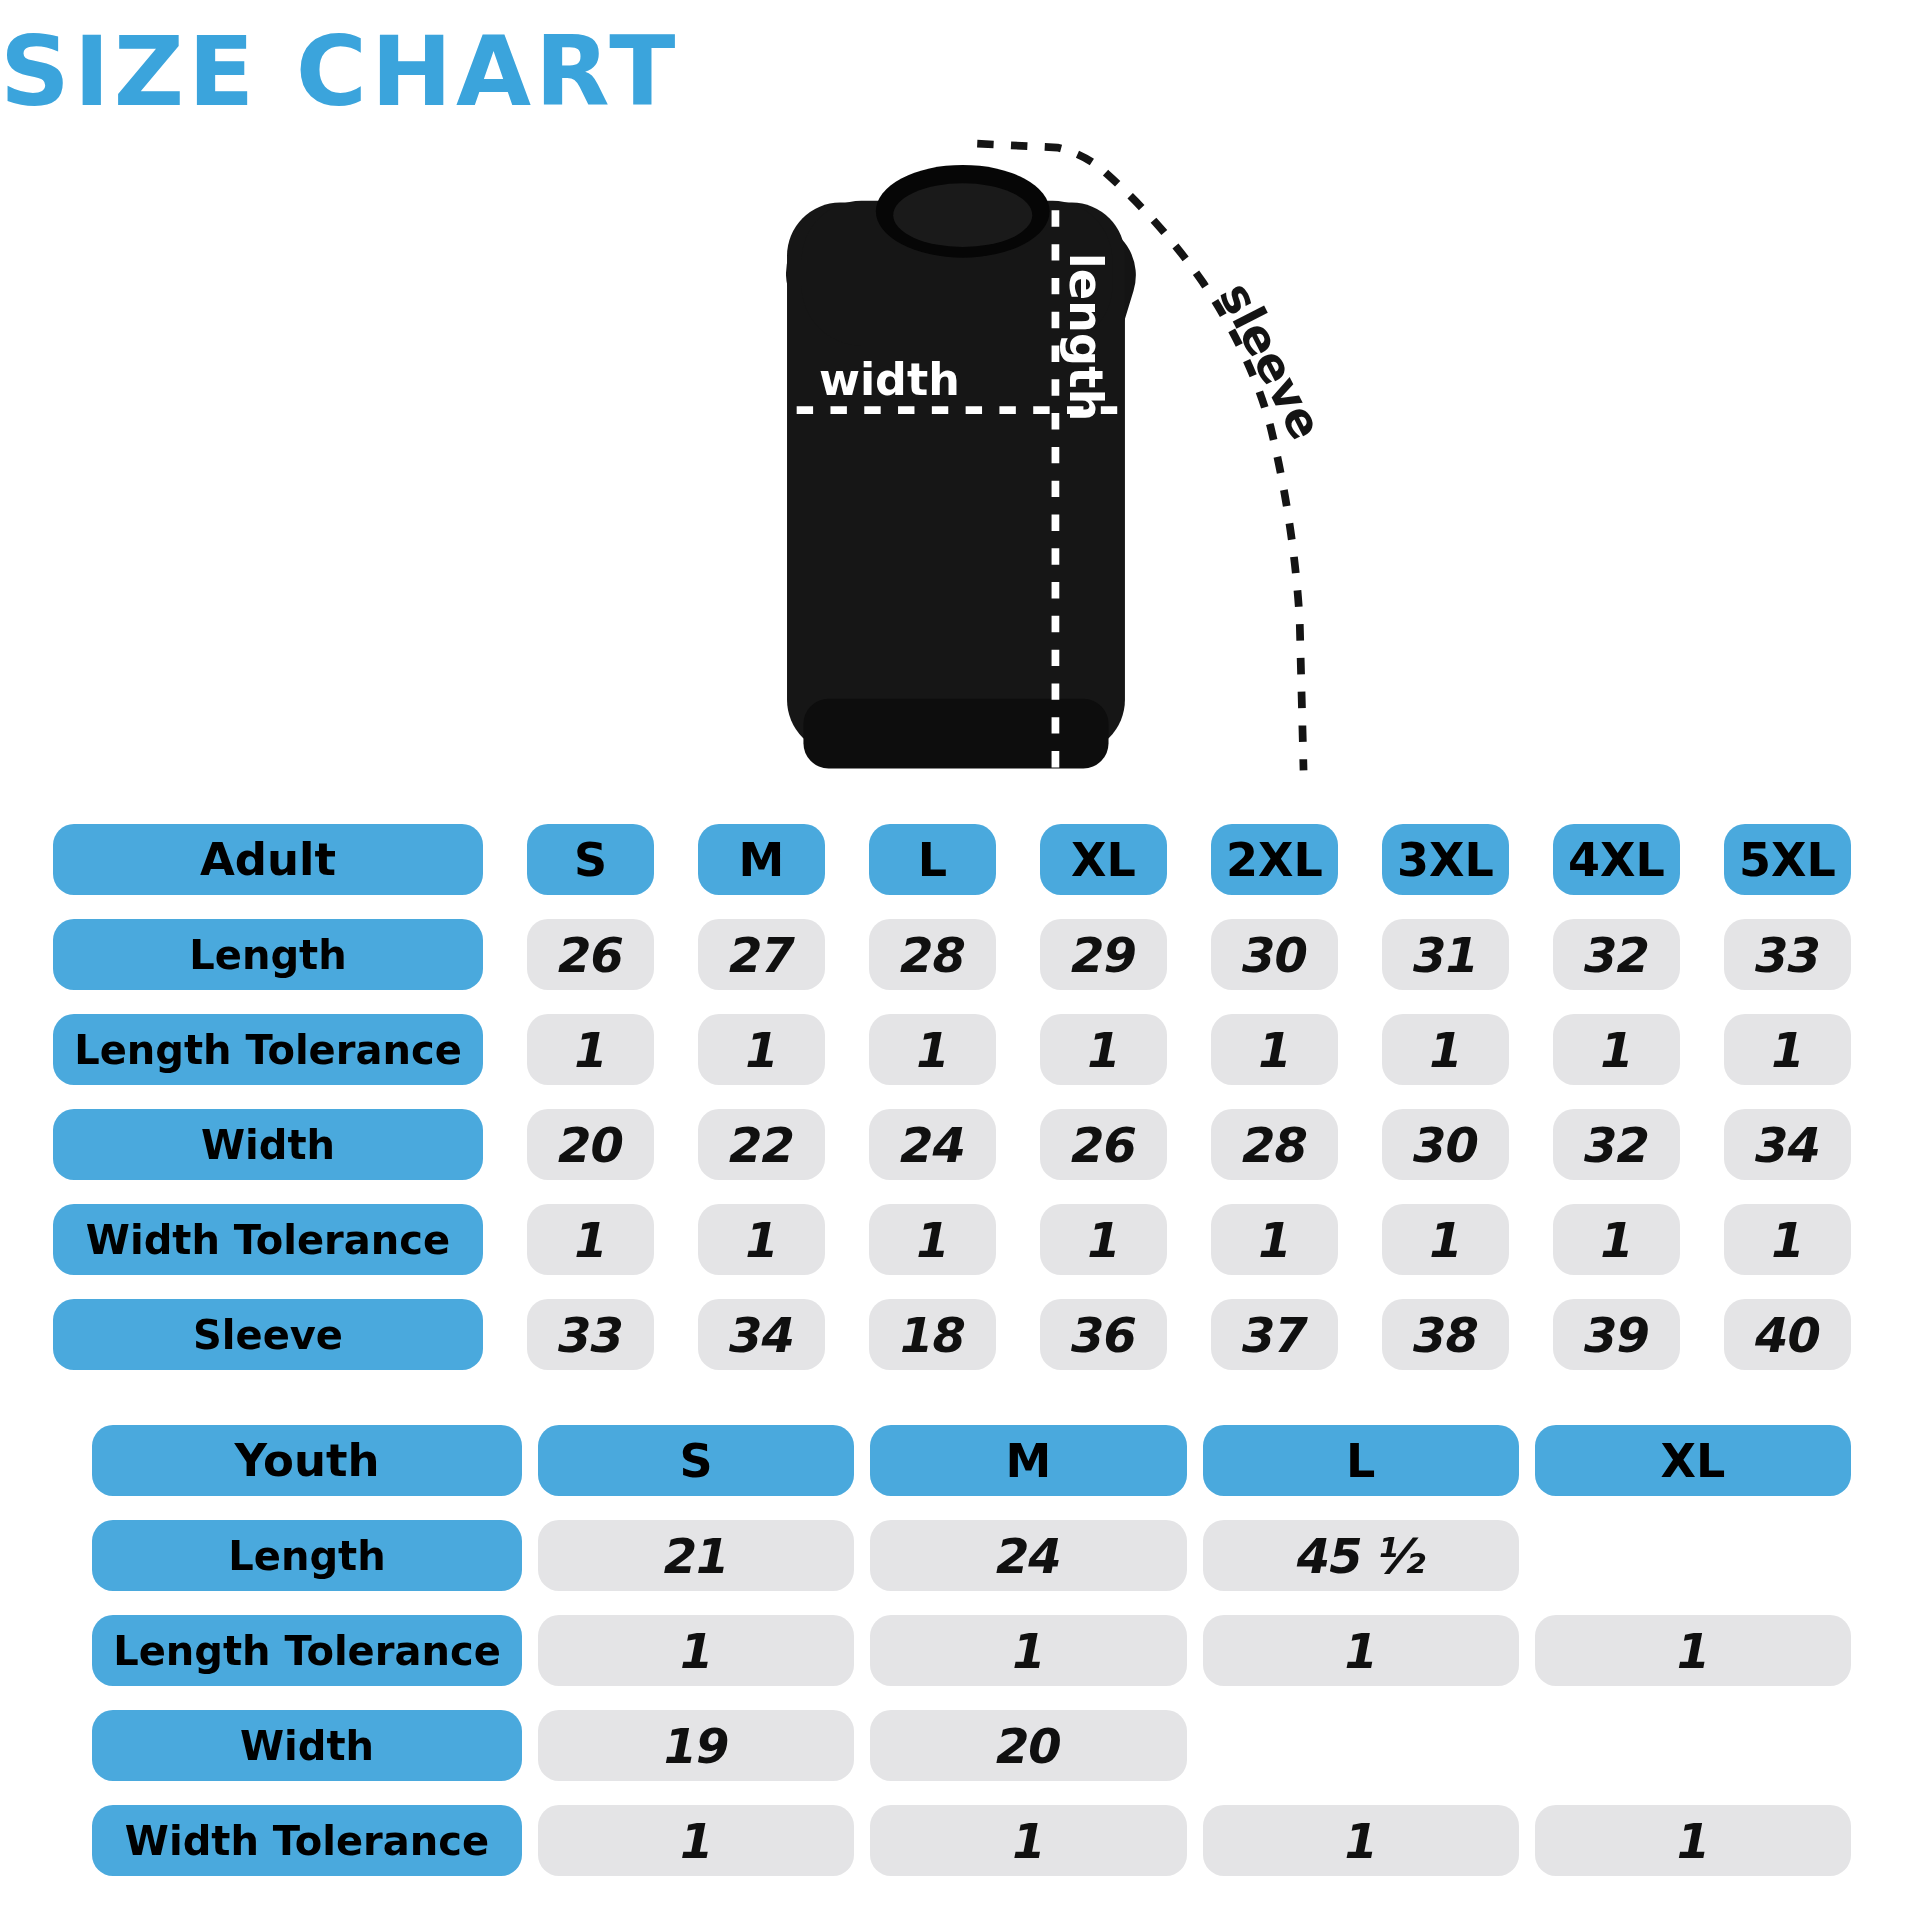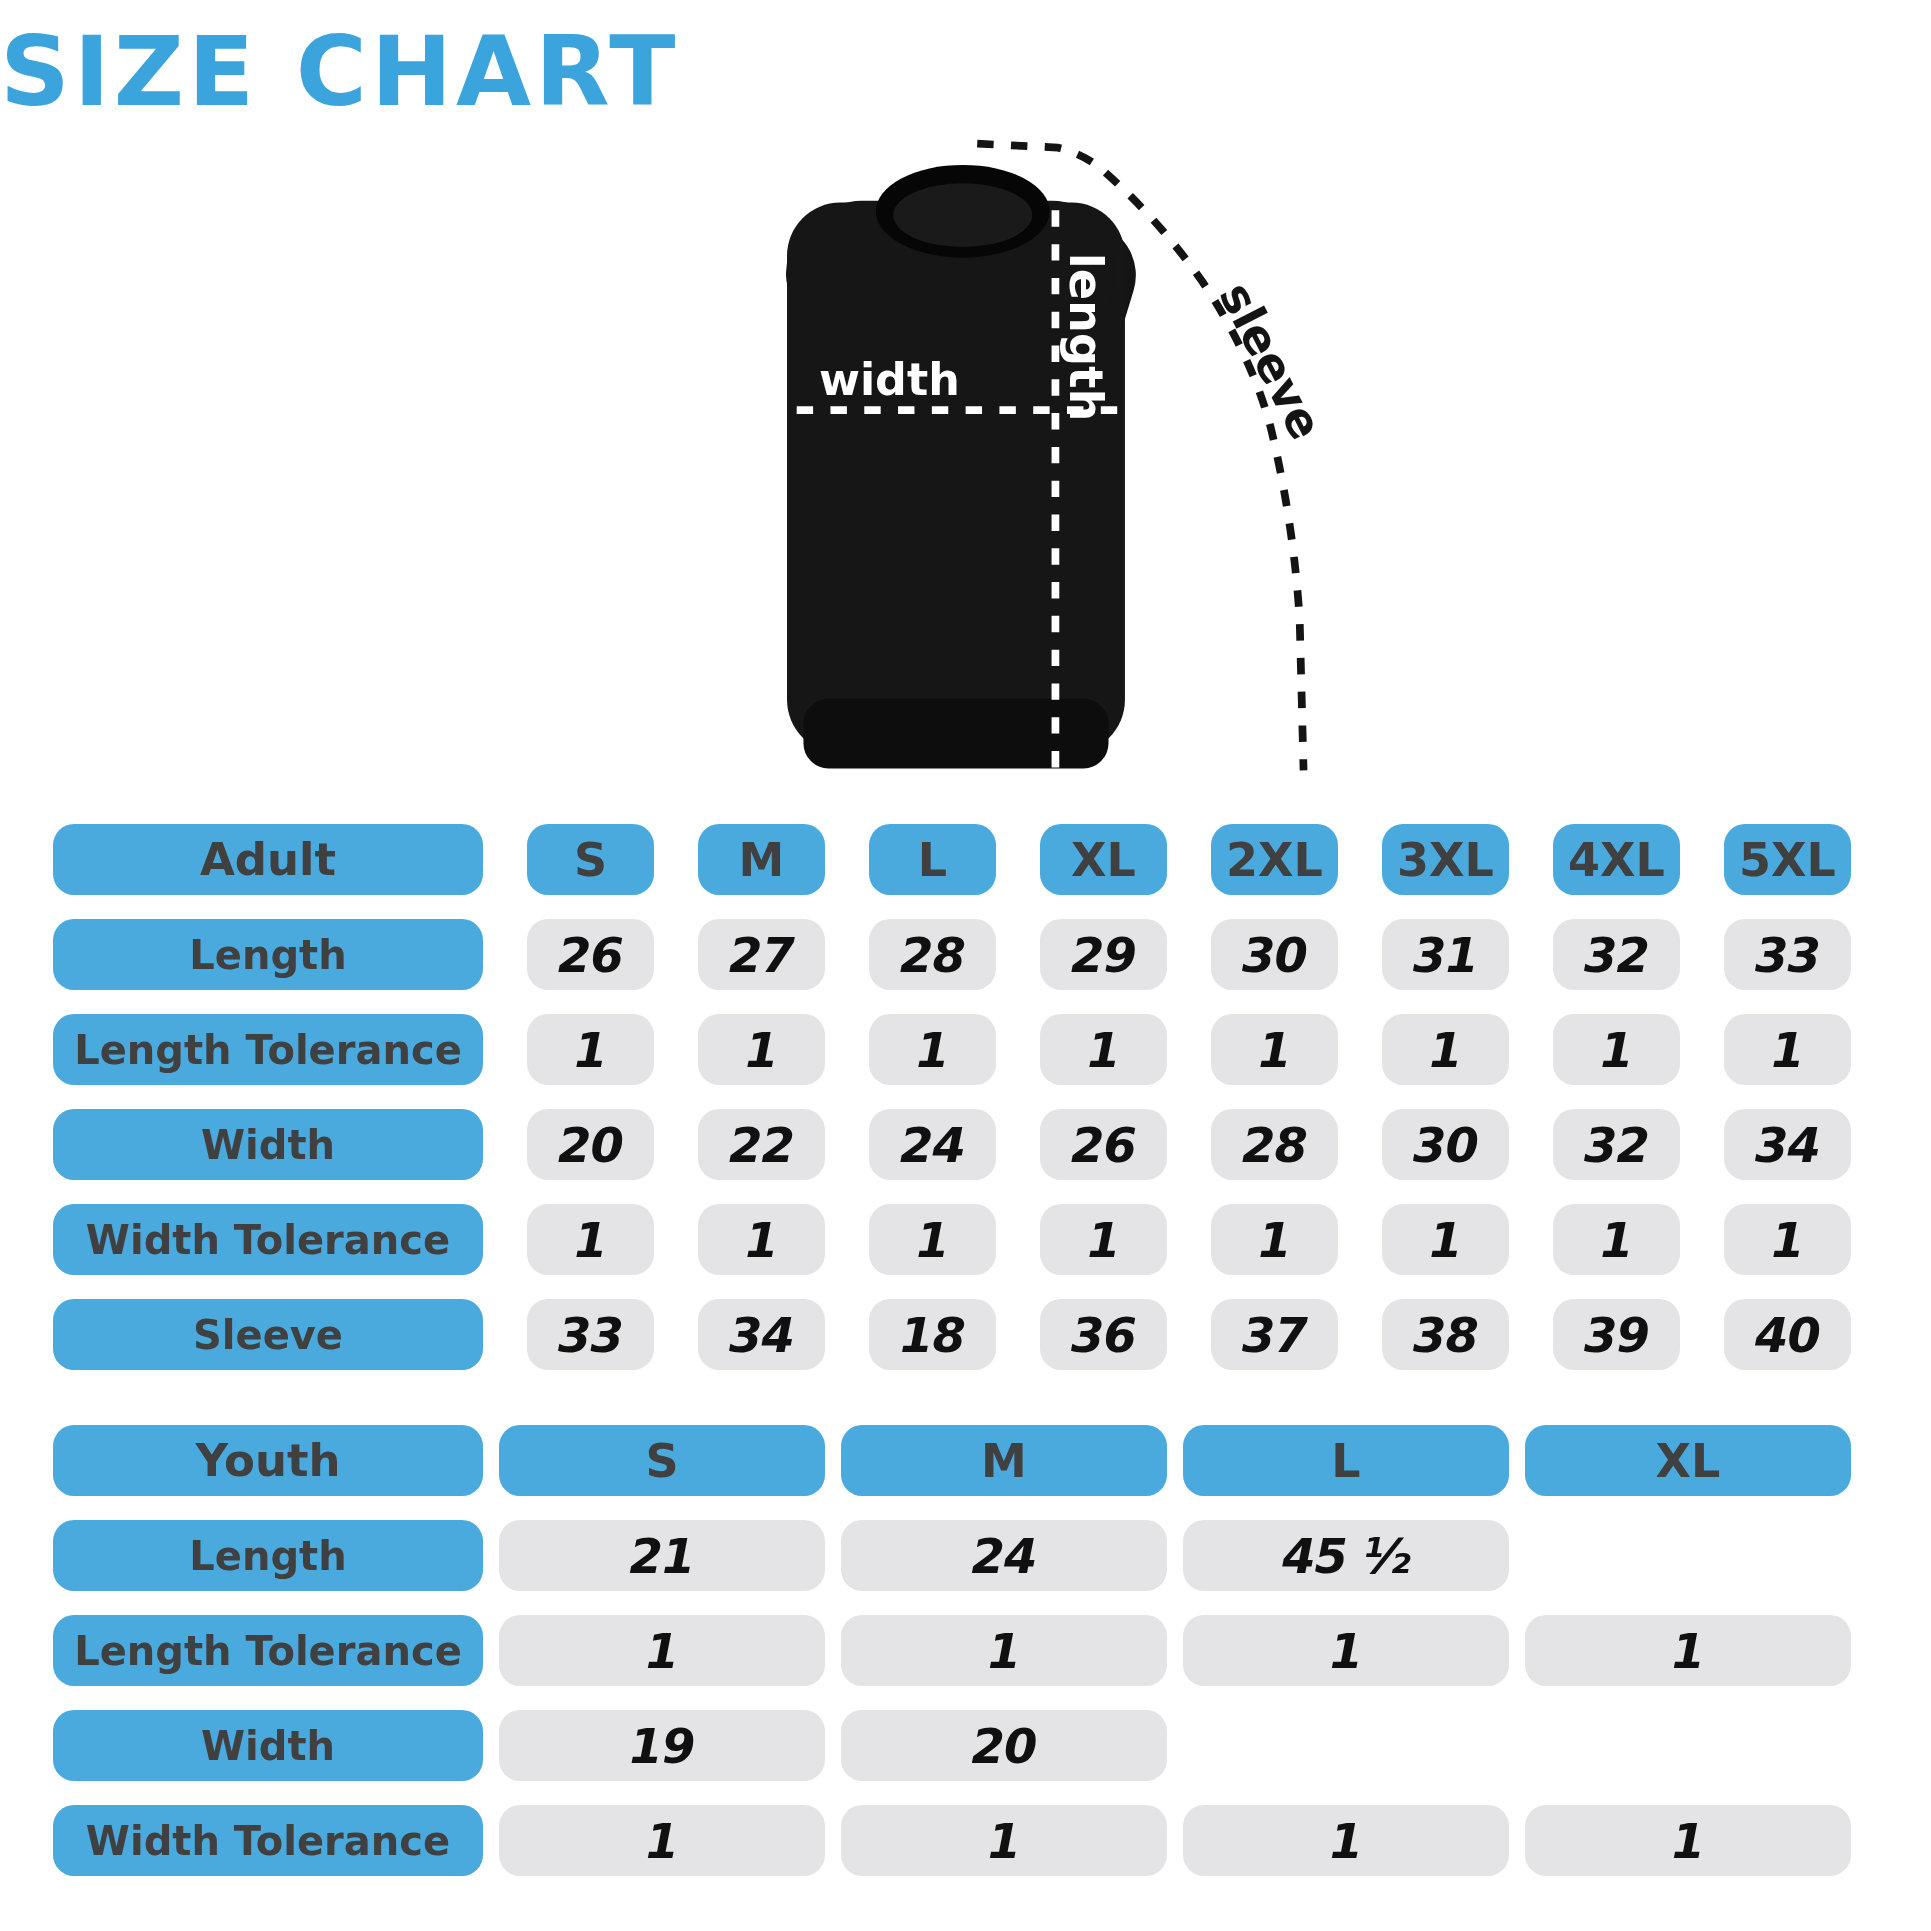--- a/index.html
+++ b/index.html
@@ -15,27 +15,27 @@
   #diagram{position:absolute;left:531px;top:108px;width:821px;height:699px;}
 
   .size-table{position:absolute;left:53px;width:1798px;}
   #adult-table{top:824px;}
   #youth-table{top:1425px;}
 
   .trow{
     display:grid;grid-template-columns:430px repeat(8,1fr);
     column-gap:44px;height:71px;margin-bottom:24px;
   }
-  #youth-table .trow{grid-template-columns:430px repeat(4,1fr);column-gap:16px;}
+  #youth-table .trow{grid-template-columns:430px repeat(4,1fr);column-gap:16px;margin-left:39px;}
 
   .cell{
     border-radius:21px;display:flex;align-items:center;justify-content:center;
     font-weight:bold;line-height:1;white-space:nowrap;
   }
-  .cell.blue{background:#4AA9DD;color:#404040;font-size:46px;}
+  .cell.blue{background:#4AA9DD;color:#000000;font-size:46px;}
   .cell.blue.label-cell{font-size:40px;}
   .cell.blue.title-cell{font-size:45px;}
   .cell.gray{background:#E4E4E6;color:#101010;font-size:48px;letter-spacing:-1px;font-style:italic;}
 </style>
 </head>
 <body>
 
 <div id="canvas">
 
   <div class="page-title">SIZE CHART</div>

